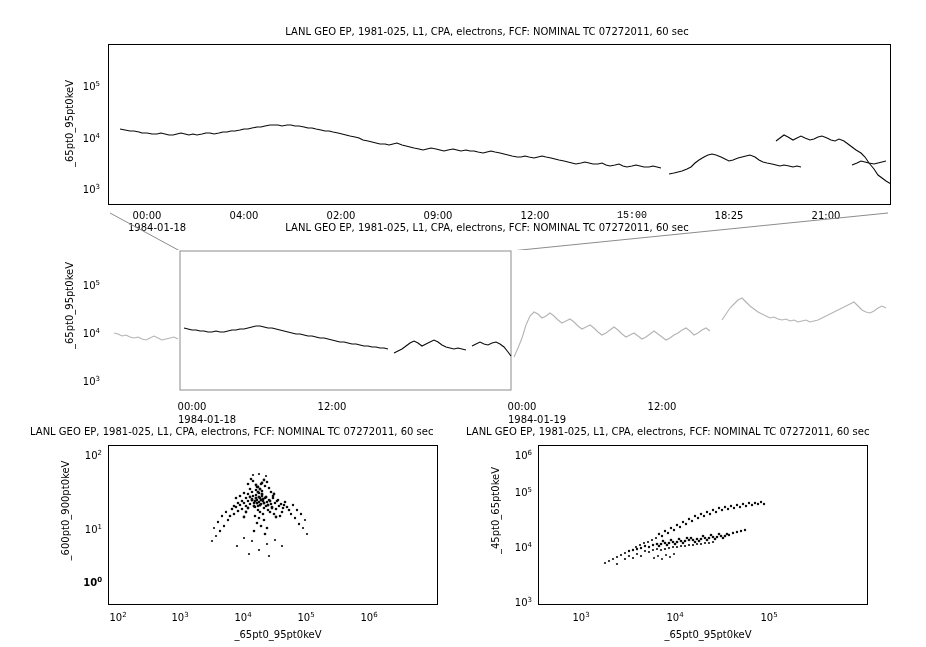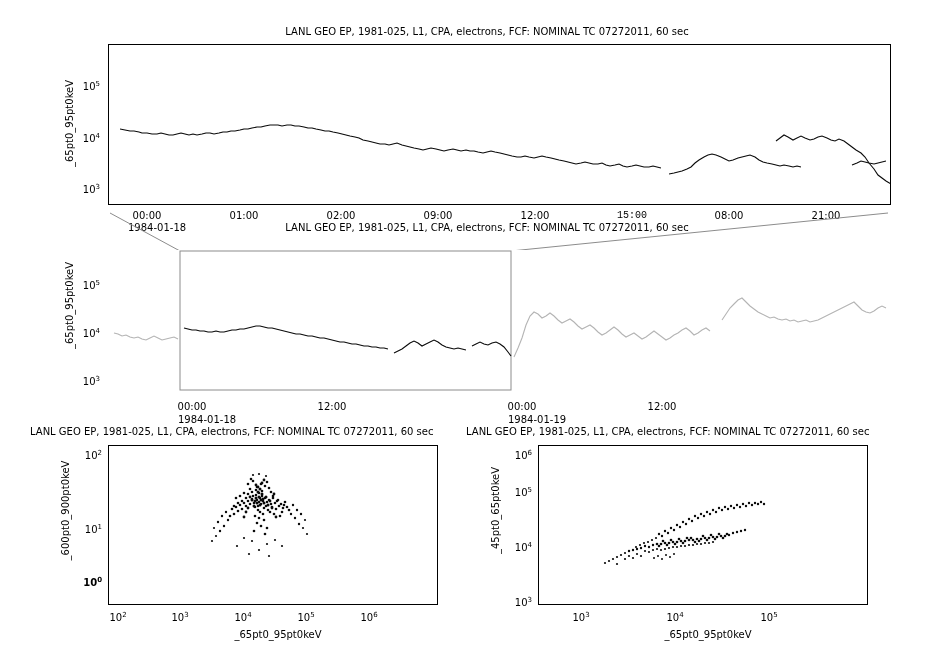--- a/index.html
+++ b/index.html
@@ -116,26 +116,26 @@
 
       <polyline class="series-dark" points="
         812,96 816,93 820,90 824,92 829,95 833,93 837,91 841,93 846,95 850,94 854,92 858,91
         863,93 867,95 871,96 875,94 880,96 884,99 888,102 892,105 897,108 901,112 905,118
         910,124 914,130 918,133 922,136 927,139
       " transform="translate(-145,0)"></polyline>
     </svg>
   </div>
 
   <div class="tick-label-x" style="left:117px; top:210px; width:60px;">00:00</div>
-  <div class="tick-label-x" style="left:214px; top:210px; width:60px;">01:00</div>
+  <div class="tick-label-x" style="left:214px; top:210px; width:60px;">04:00</div>
   <div class="tick-label-x" style="left:311px; top:210px; width:60px;">02:00</div>
   <div class="tick-label-x" style="left:408px; top:210px; width:60px;">09:00</div>
   <div class="tick-label-x" style="left:505px; top:210px; width:60px;">12:00</div>
   <div class="tick-label-x" style="left:602px; top:210px; width:60px;font-family:Liberation Mono, monospace;">15:00</div>
-  <div class="tick-label-x" style="left:699px; top:210px; width:60px;">08:00</div>
+  <div class="tick-label-x" style="left:699px; top:210px; width:60px;">18:25</div>
   <div class="tick-label-x" style="left:796px; top:210px; width:60px;text-align:center;">21:00</div>
 
   <div class="datecap" style="left:128px; top:222px;">1984-01-18</div>
 </div>
 
 <div class="panel">
   <div class="plot-title" style="left:252px; top:222px; width:470px;">LANL GEO EP, 1981-025, L1, CPA, electrons, FCF: NOMINAL TC 07272011, 60 sec</div>
 
   <div class="ylabel" style="left:-6px; top:300px; width:150px;">_65pt0_95pt0keV</div>
 

